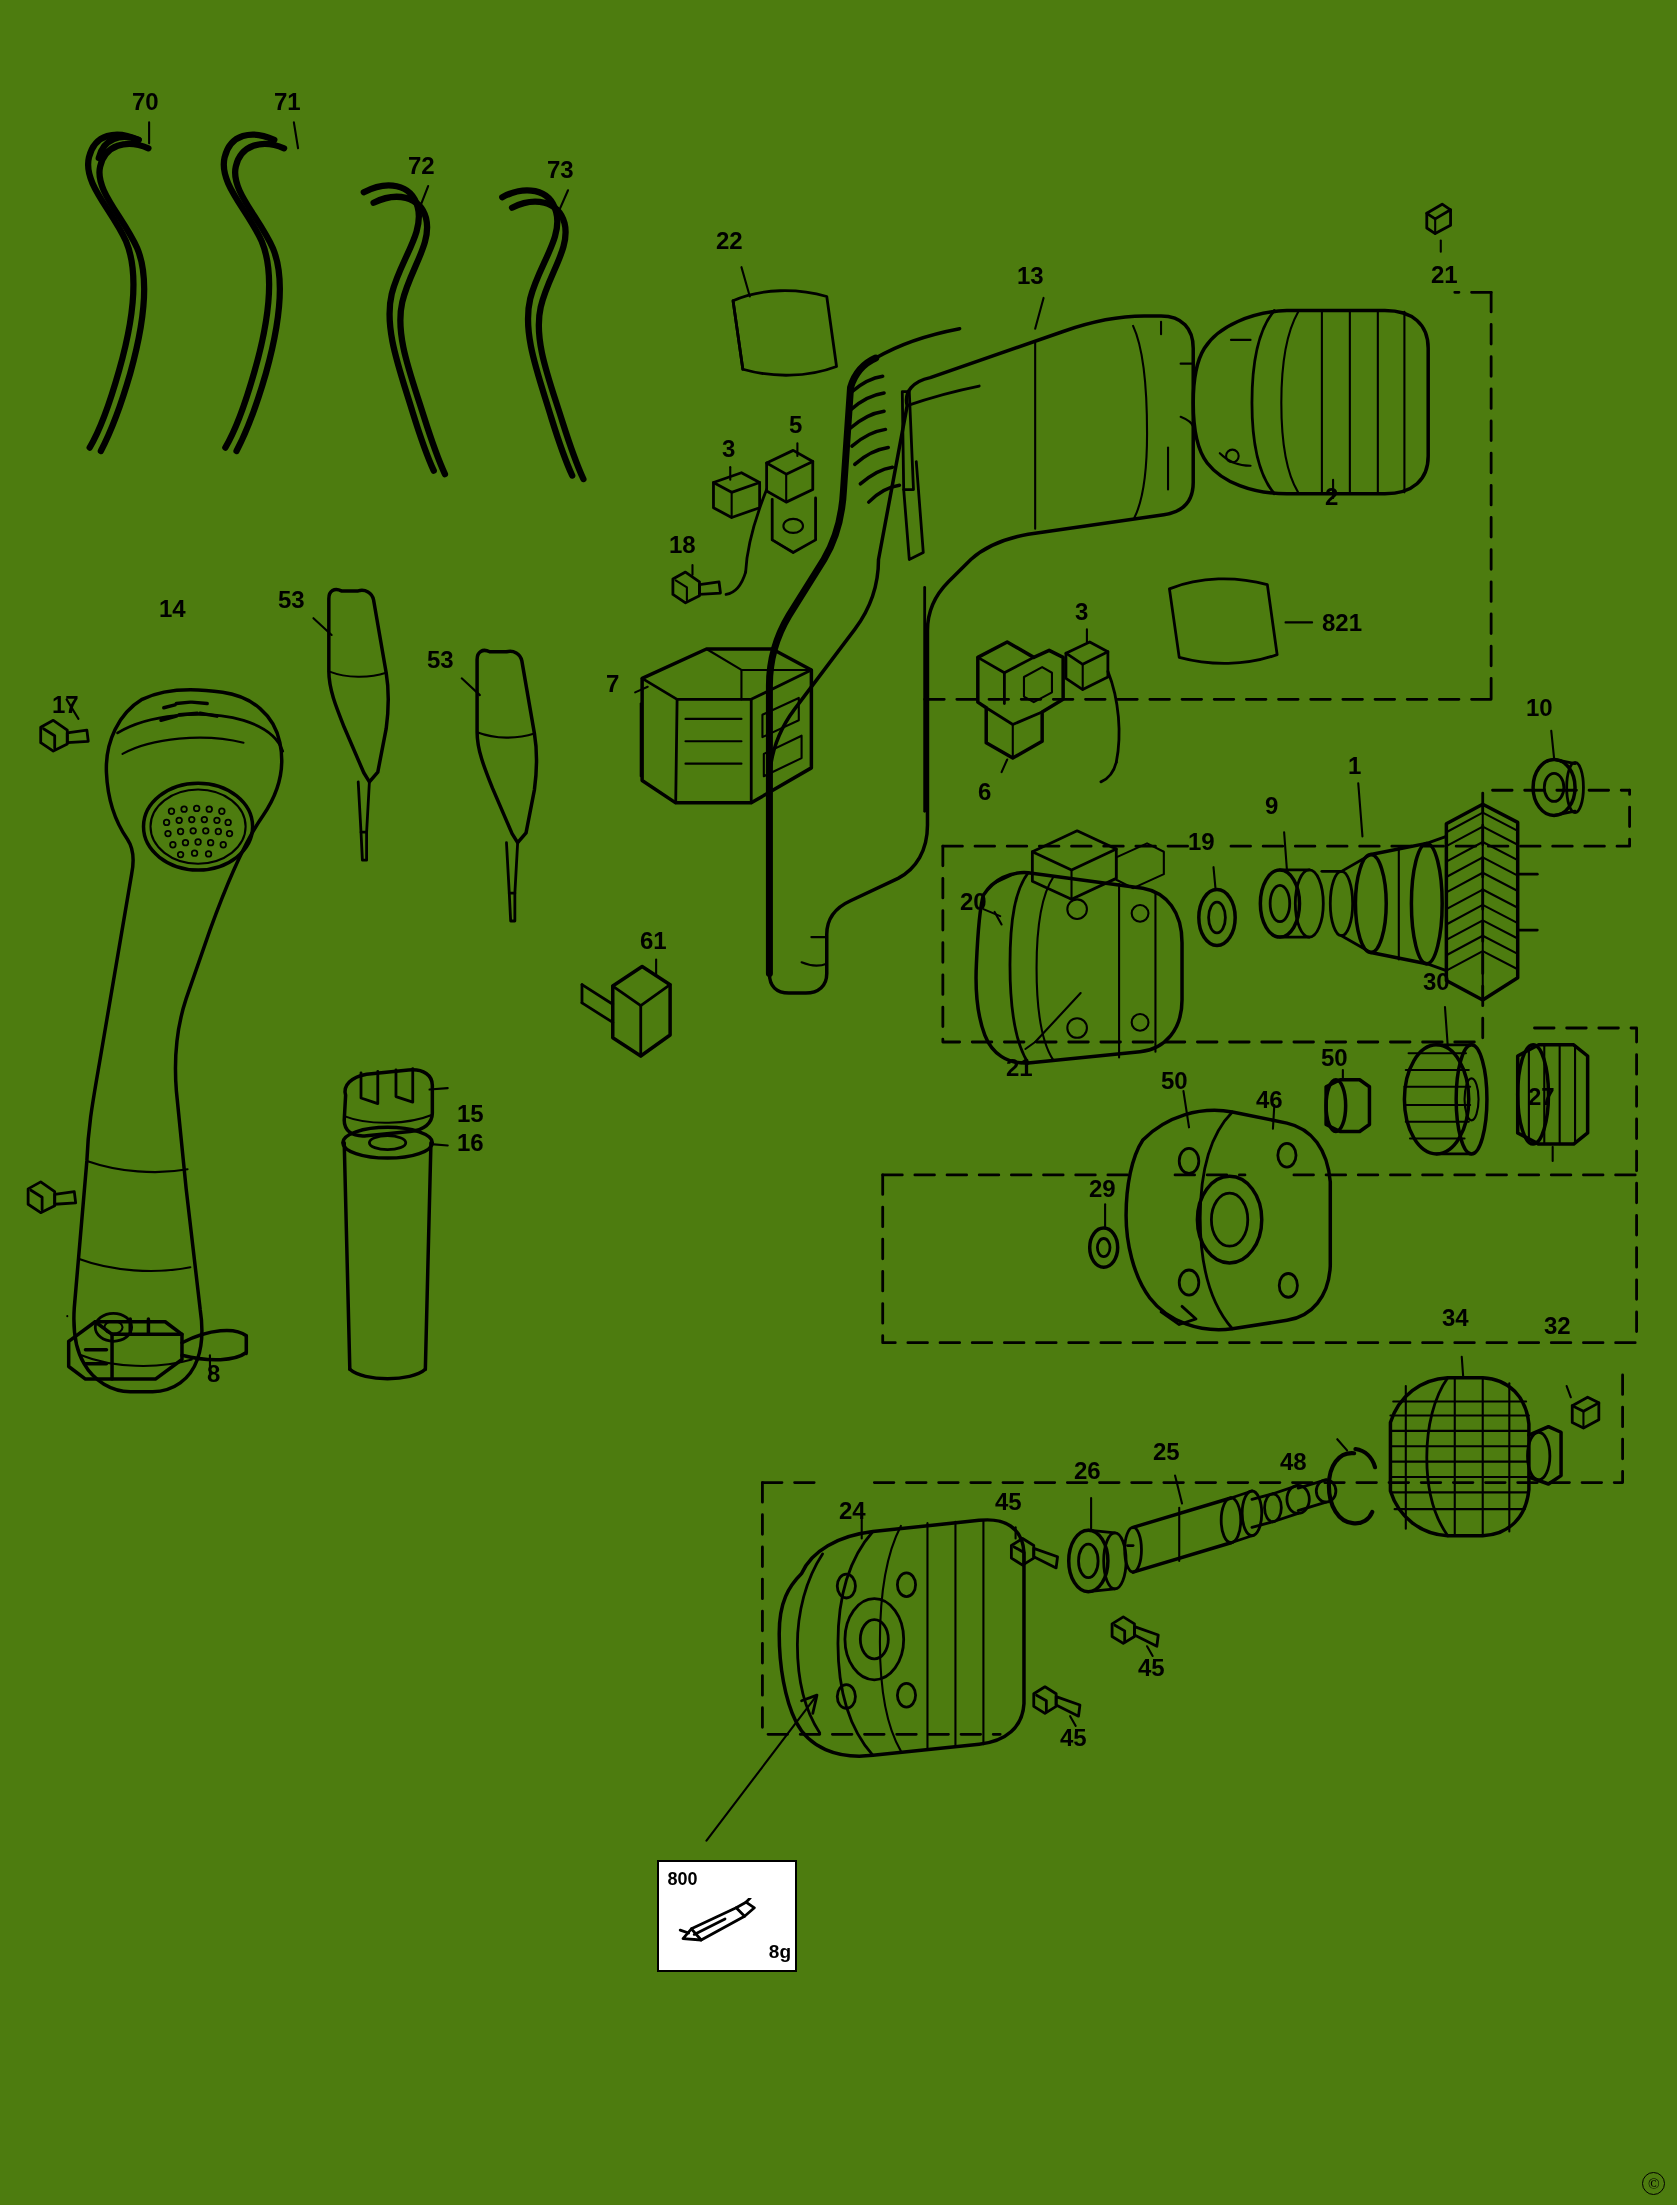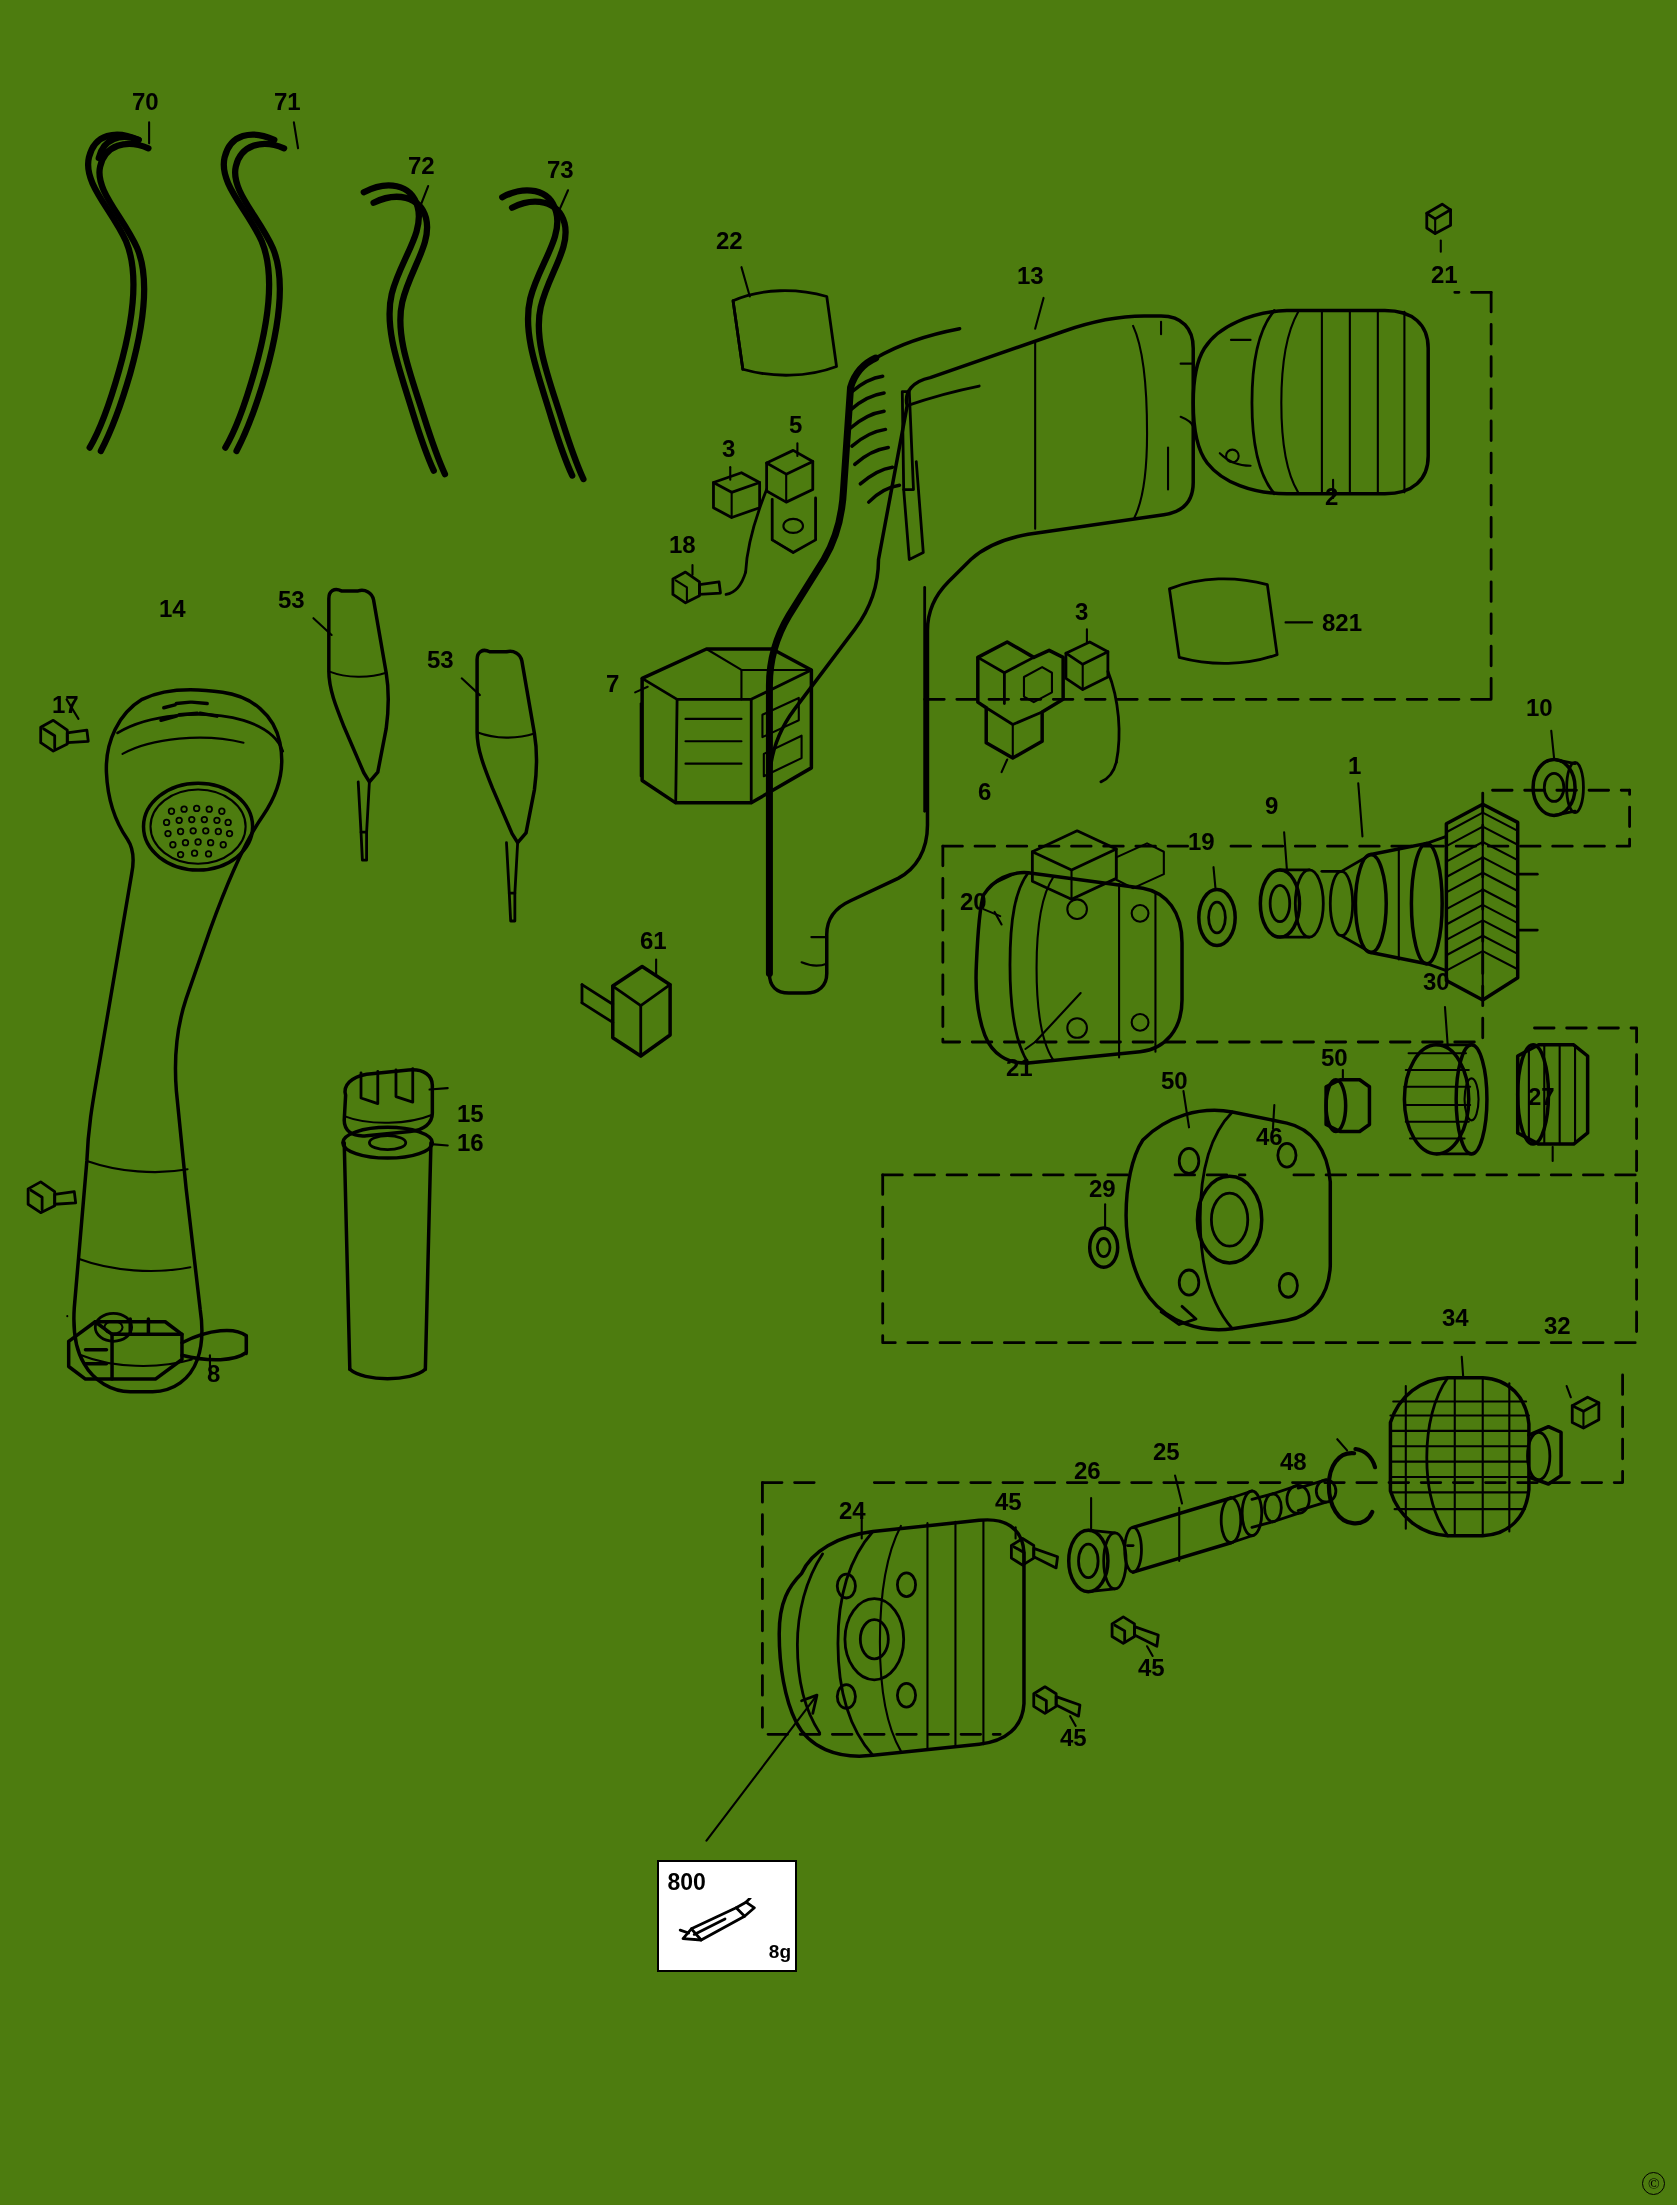--- a/index.html
+++ b/index.html
@@ -55,21 +55,21 @@
     position: absolute;
     border: 2.1px solid #000;
     background: #fff;
     box-sizing: border-box;
   }
   .notebox .nb-num {
     position: absolute;
     left: 8.4px;
     top: 7px;
     font-weight: bold;
-    font-size: 23px;
+    font-size: 18px;
   }
   .notebox .nb-qty {
     position: absolute;
     right: 4px;
     bottom: 7px;
     font-weight: bold;
     font-size: 19px;
   }
 </style>
 </head>
@@ -611,21 +611,21 @@
   <div class="lbl" style="left:1348px; top:754px;">1</div>
   <div class="lbl" style="left:1526px; top:696px;">10</div>
   <div class="lbl" style="left:1265px; top:794px;">9</div>
   <div class="lbl" style="left:1188px; top:830px;">19</div>
   <div class="lbl" style="left:960px; top:890px;">20</div>
   <div class="lbl" style="left:1006px; top:1056px;">21</div>
   <div class="lbl" style="left:1423px; top:970px;">30</div>
   <div class="lbl" style="left:1528px; top:1085px;">27</div>
   <div class="lbl" style="left:1321px; top:1046px;">50</div>
   <div class="lbl" style="left:1161px; top:1069px;">50</div>
-  <div class="lbl" style="left:1256px; top:1125px;">46</div>
+  <div class="lbl" style="left:1256px; top:1088px;">46</div>
   <div class="lbl" style="left:1089px; top:1177px;">29</div>
   <div class="lbl" style="left:640px; top:929px;">61</div>
   <div class="lbl" style="left:457px; top:1102px;">15</div>
   <div class="lbl" style="left:457px; top:1131px;">16</div>
   <div class="lbl" style="left:207px; top:1362px;">8</div>
   <div class="lbl" style="left:1442px; top:1306px;">34</div>
   <div class="lbl" style="left:1544px; top:1314px;">32</div>
   <div class="lbl" style="left:1280px; top:1402px;margin-top:48px;">48</div>
   <div class="lbl" style="left:1153px; top:1440px;">25</div>
   <div class="lbl" style="left:1074px; top:1459px;">26</div>

